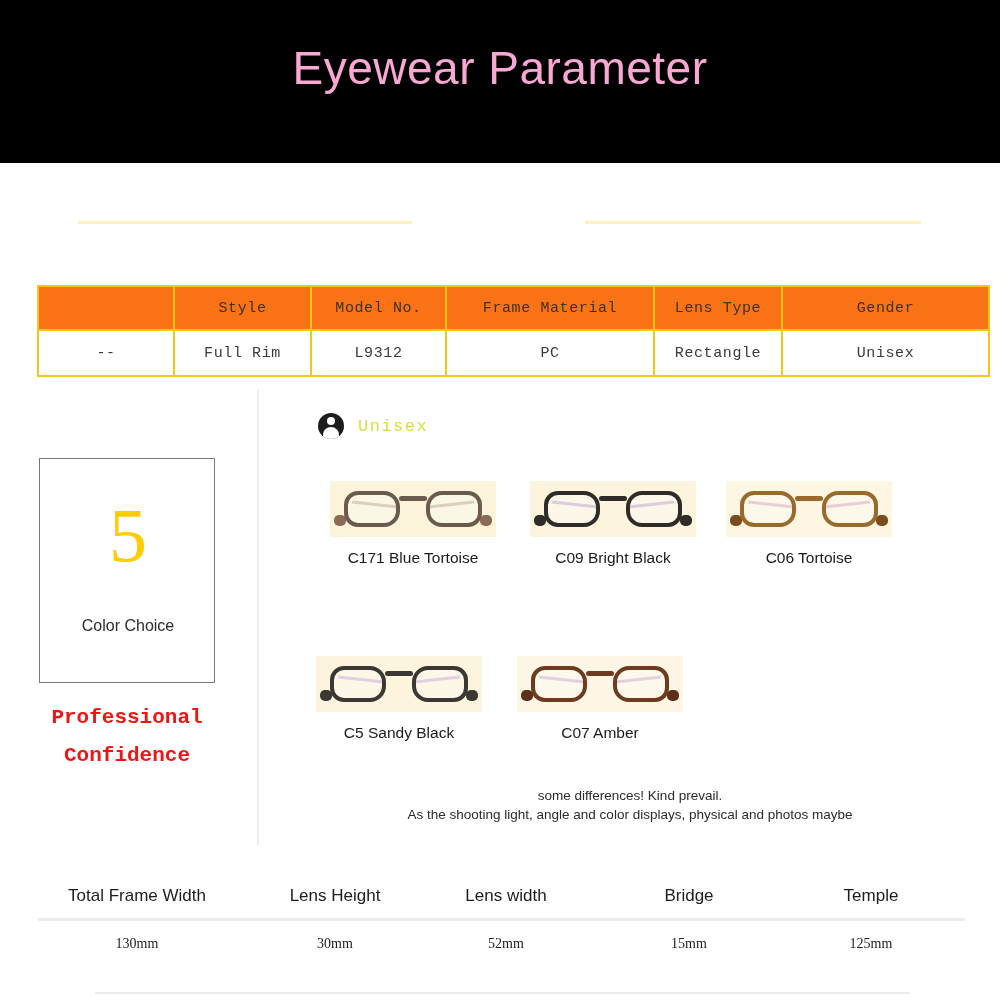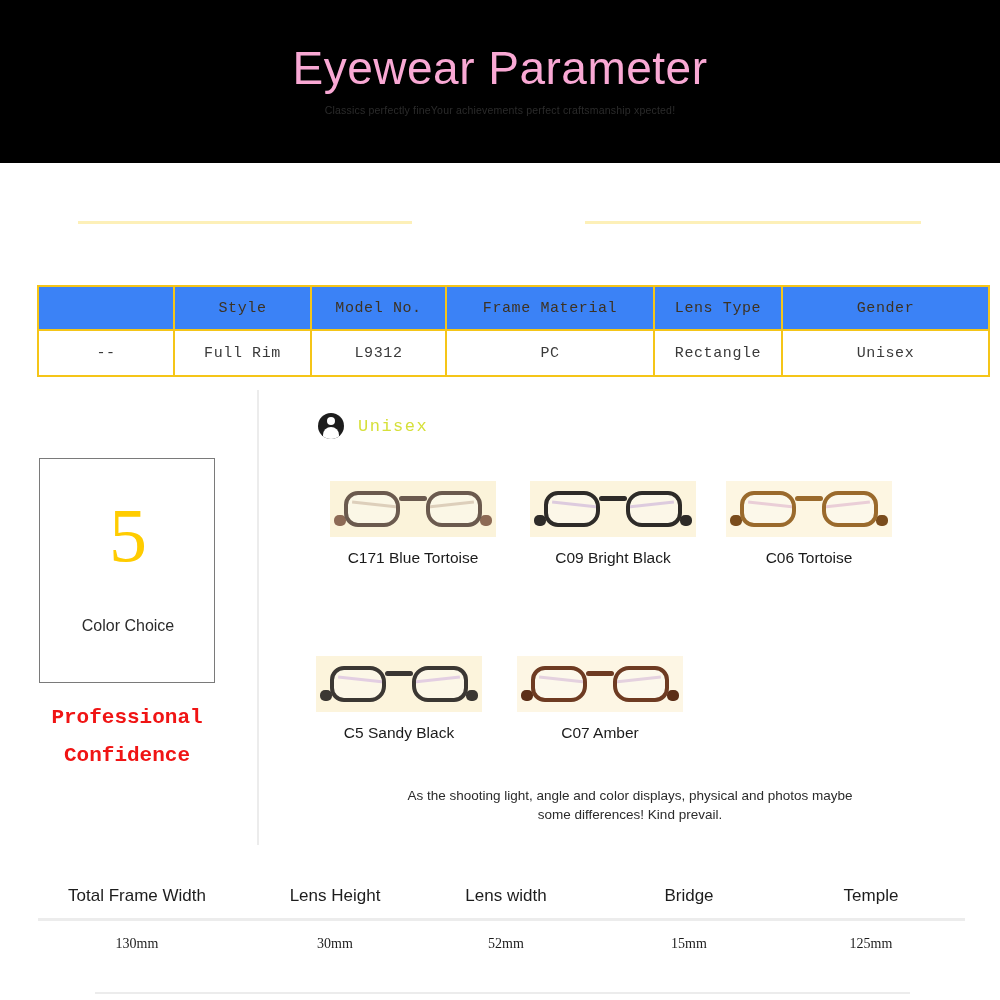--- a/index.html
+++ b/index.html
@@ -70,21 +70,21 @@
   }
   .spec-table td {
     border: 2px solid #f5c518;
     text-align: center;
     font-family: "Liberation Mono", monospace;
     font-size: 15px;
     color: #3a3a3a;
     letter-spacing: 0.6px;
   }
   .spec-table tr.head td {
-    background: #3b82f6;
+    background: #f97316;
     height: 40px;
     color: #3d3223;
     font-weight: 400;
   }
   .spec-table tr.body td {
     background: #ffffff;
     height: 42px;
   }
   .col-0 { width: 132px; }
   .col-1 { width: 133px; }
@@ -295,21 +295,20 @@
     color: #1d1d1d;
     white-space: nowrap;
     text-align: center;
   }
 </style>
 </head>
 <body>
 
 <div class="banner">
   <div class="banner-title">Eyewear Parameter</div>
-  <div class="banner-sub l1">Classics perfectly fineYour  achievements perfect craftsmanship xpected!</div>
 </div>
 
 <div class="deco-line left"></div>
 <div class="deco-line right"></div>
 
 <table class="spec-table">
   <tbody>
     <tr class="head">
       <td class="col-0"></td>
       <td class="col-1">Style</td>
@@ -400,22 +399,22 @@
         <div class="g-hinge right" style="background: rgb(92, 47, 24);"></div>
         <div class="g-lens left" style="border-color: rgb(110, 59, 34);"></div>
         <div class="g-lens right" style="border-color: rgb(110, 59, 34);"></div>
         <div class="g-bridge" style="background: rgb(110, 59, 34);"></div>
       </div>
       <div class="swatch-label">C07 Amber</div>
     </div>
   </div>
 
 <div class="disclaimer">
+  <div>some differences! Kind prevail.</div>
   <div>As the shooting light, angle and color displays, physical and photos maybe</div>
-  <div>some differences! Kind prevail.</div>
 </div>
 
 <div id="measurements">
     <div class="meas-item" style="left: 56px; top: 886px; width: 162px;">
       <div class="meas-name">Total Frame Width</div>
       <div class="meas-value">130mm</div>
     </div>
     <div class="meas-item" style="left: 270px; top: 886px; width: 130px;">
       <div class="meas-name">Lens Height</div>
       <div class="meas-value">30mm</div>

